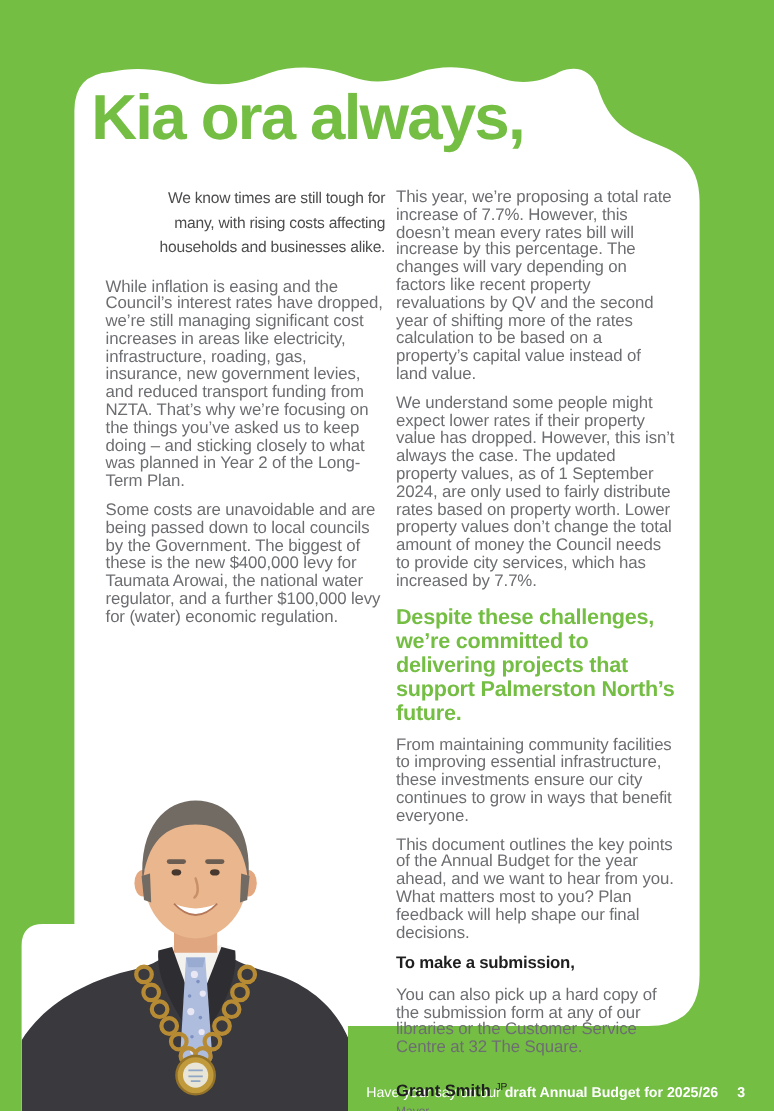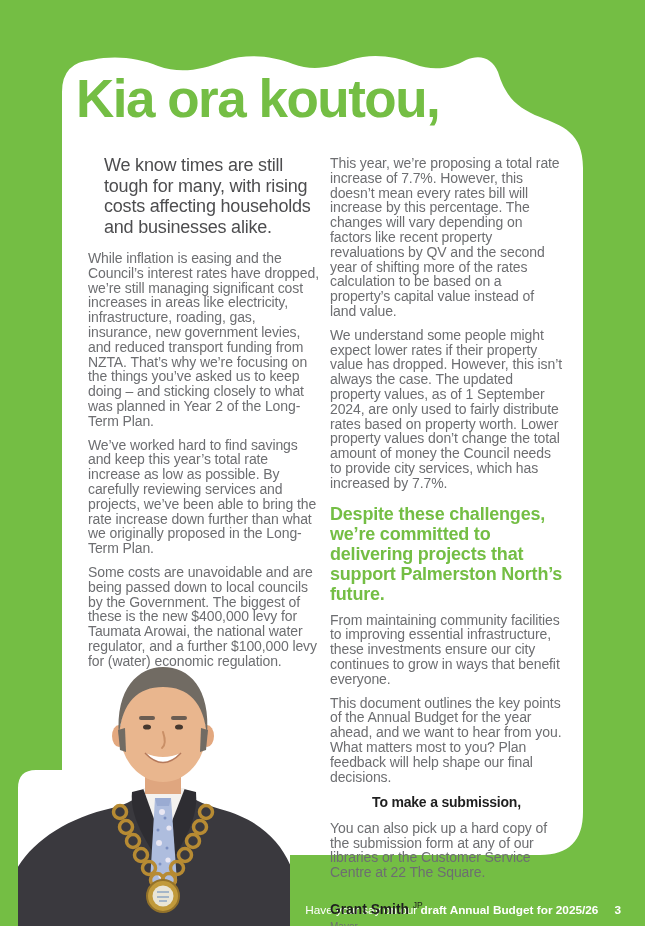--- a/index.html
+++ b/index.html
@@ -12,34 +12,34 @@
   .blob-svg{position:absolute;left:0;top:0;z-index:1;}
   .heading{
     position:absolute;left:76px;top:68px;z-index:3;
     font-size:53px;font-weight:800;letter-spacing:-1.5px;
     color:#74BE44;white-space:nowrap;
   }
   .col{position:absolute;z-index:3;}
   .col-left{left:88px;top:155px;width:233px;}
   .col-right{left:330px;top:156px;width:233px;}
   .intro{
-    font-size:18px;line-height:20.5px;color:#4D4D4F;
-    margin:0 0 14px 16px;font-weight:400;letter-spacing:-0.2px;
+    font-size:13px;line-height:20.5px;color:#4D4D4F;
+    margin:0 0 14px 16px;font-weight:400;letter-spacing:-0.2px;text-align:right;
   }
   p.body{
     font-size:14px;line-height:14.8px;color:#6D6E71;
     margin:0 0 9px 0;letter-spacing:-0.1px;
   }
   .subhead{
     font-size:18px;line-height:20px;font-weight:700;color:#74BE44;
     margin:13px 0 9px 0;letter-spacing:-0.2px;
   }
   .submission{
     font-size:14px;line-height:18.5px;font-weight:700;color:#1F1F1F;
-    margin:3px 0 9px 0;letter-spacing:-0.2px;text-align:center;
+    margin:3px 0 9px 0;letter-spacing:-0.2px;
   }
   .signature{margin-top:20px;}
   .sig-name{font-size:13.8px;font-weight:700;color:#1F1F1F;margin:0;}
   .sig-name sup{font-size:8.5px;font-weight:400;}
   .sig-title{font-size:10px;color:#6D6E71;margin:4px 0 0 0;}
   .photo{
     position:absolute;left:18px;top:640px;width:272px;height:286px;
     z-index:4;overflow:hidden;
   }
   .footer{
@@ -71,39 +71,38 @@
       Q 583 855 540 855
       L 290 855
       L 290 926
       L 18 926
       L 18 788
       Q 18 770 36 770
       L 62 770
       Z"></path>
   </svg>
 
-  <div class="heading">Kia ora koutou,</div>
+  <div class="heading">Kia ora always,</div>
 
   <div class="col col-left">
     <p class="intro">We know times are still tough for many, with rising costs affecting households and businesses alike.</p>
     <p class="body">While inflation is easing and the Council’s interest rates have dropped, we’re still managing significant cost increases in areas like electricity, infrastructure, roading, gas, insurance, new government levies, and reduced transport funding from NZTA. That’s why we’re focusing on the things you’ve asked us to keep doing – and sticking closely to what was planned in Year 2 of the Long-Term Plan.</p>
-    <p class="body">We’ve worked hard to find savings and keep this year’s total rate increase as low as possible. By carefully reviewing services and projects, we’ve been able to bring the rate increase down further than what we originally proposed in the Long-Term Plan.</p>
     <p class="body">Some costs are unavoidable and are being passed down to local councils by the Government. The biggest of these is the new $400,000 levy for Taumata Arowai, the national water regulator, and a further $100,000 levy for (water) economic regulation.</p>
   </div>
 
   <div class="col col-right">
     <p class="body">This year, we’re proposing a total rate increase of 7.7%. However, this doesn’t mean every rates bill will increase by this percentage. The changes will vary depending on factors like recent property revaluations by QV and the second year of shifting more of the rates calculation to be based on a property’s capital value instead of land value.</p>
     <p class="body">We understand some people might expect lower rates if their property value has dropped. However, this isn’t always the case. The updated property values, as of 1 September 2024, are only used to fairly distribute rates based on property worth. Lower property values don’t change the total amount of money the Council needs to provide city services, which has increased by 7.7%.</p>
     <p class="subhead">Despite these challenges, we’re committed to delivering projects that support Palmerston North’s future.</p>
     <p class="body">From maintaining community facilities to improving essential infrastructure, these investments ensure our city continues to grow in ways that benefit everyone.</p>
     <p class="body">This document outlines the key points of the Annual Budget for the year ahead, and we want to hear from you. What matters most to you? Plan feedback will help shape our final decisions.</p>
     <p class="submission">
       <span>To make a submission,</span><br>
     </p>
-    <p class="body">You can also pick up a hard copy of the submission form at any of our libraries or the Customer Service Centre at 22 The Square.</p>
+    <p class="body">You can also pick up a hard copy of the submission form at any of our libraries or the Customer Service Centre at 32 The Square.</p>
     <div class="signature">
       <p class="sig-name">
         <span>Grant Smith</span>
         <sup>JP</sup>
       </p>
       <p class="sig-title">Mayor</p>
     </div>
   </div>
 
   <div class="photo">

